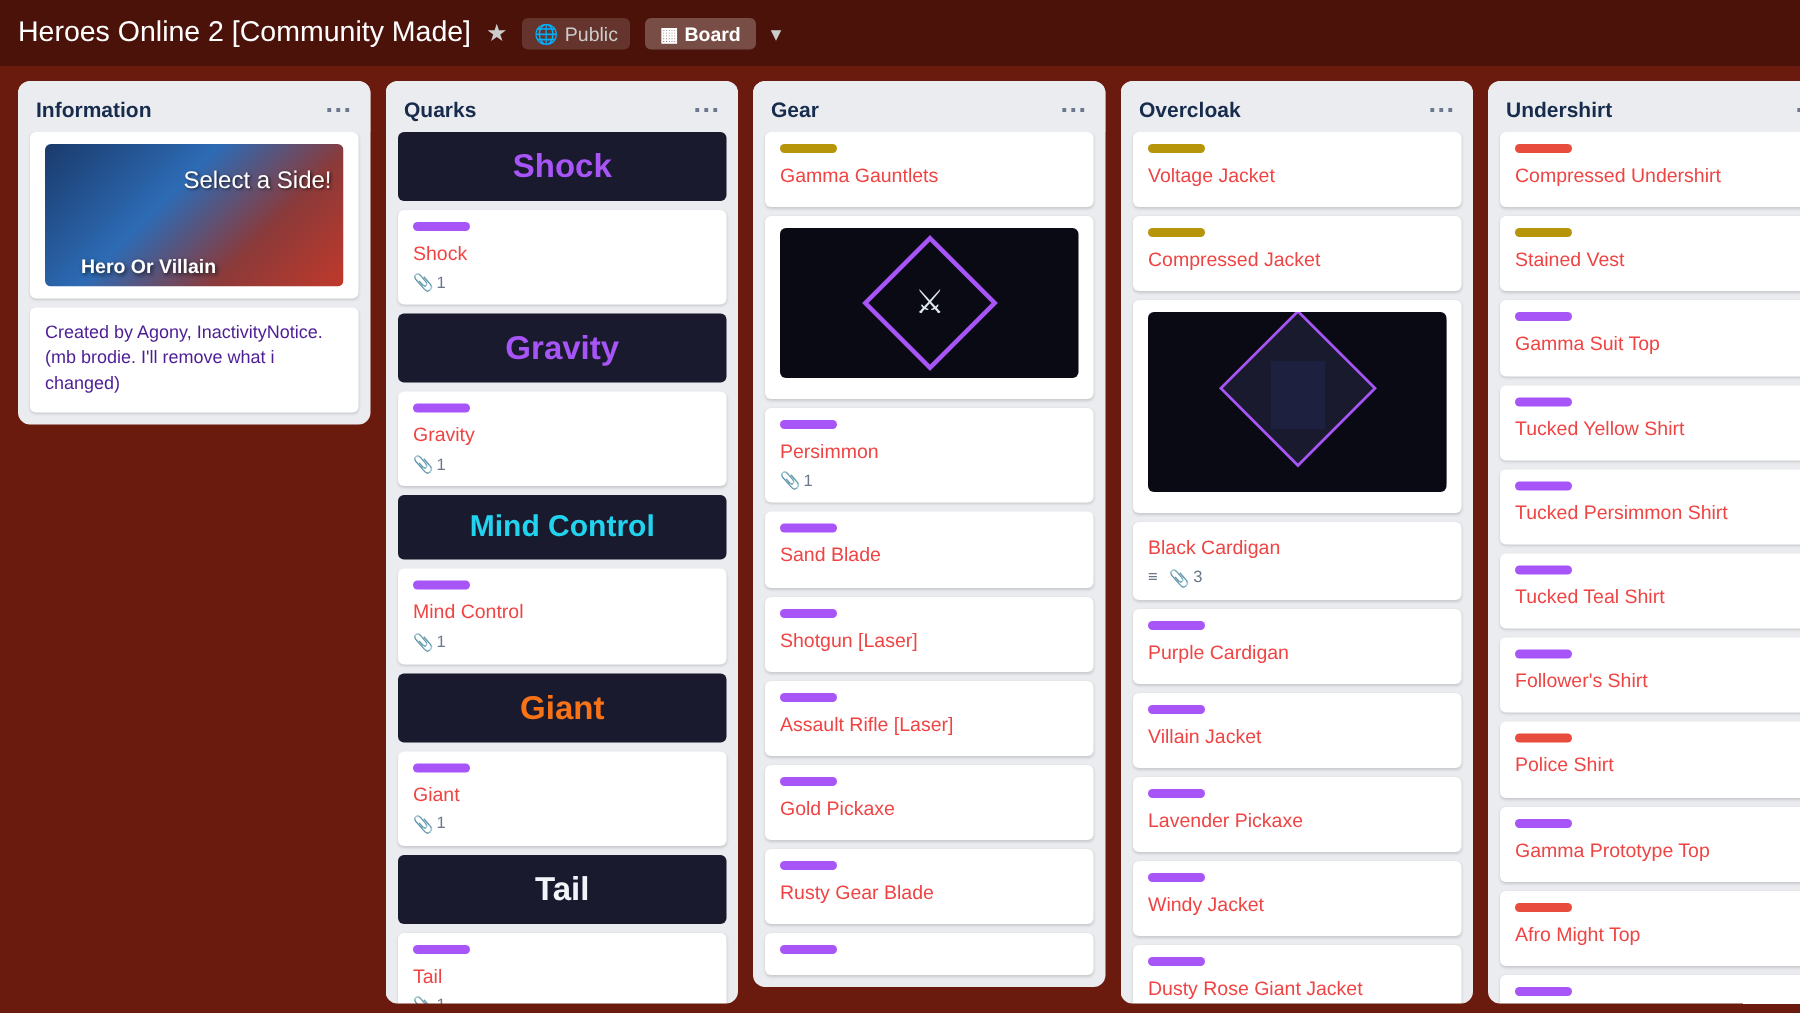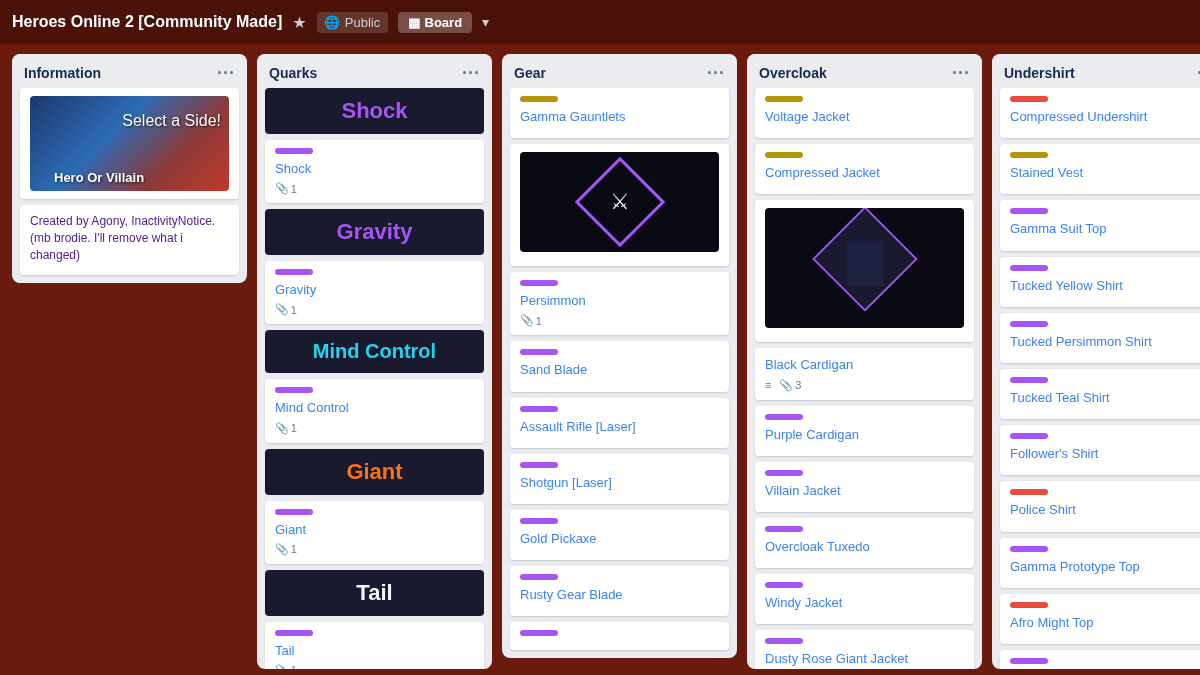--- a/index.html
+++ b/index.html
@@ -14,22 +14,22 @@
     .header {
       background: rgba(0,0,0,0.3);
       display: flex;
       align-items: center;
       padding: 0 12px;
       height: 44px;
       gap: 10px;
     }
     .header-title {
       color: #fff;
-      font-weight: 700;
-      font-size: 16px;
+      font-weight: 400;
+      font-size: 19px;
       text-align: center;
     }
     .header-star {
       color: #ccc;
       font-size: 16px;
       cursor: pointer;
     }
     .header-visibility {
       display: flex;
       align-items: center;
@@ -112,21 +112,21 @@
       cursor: pointer;
     }
     .card-label-bar {
       height: 6px;
       border-radius: 3px;
       width: 38px;
       margin-bottom: 6px;
     }
     .card-title {
       font-size: 13px;
-      color: #3b82f6;
+      color: #ef4444;
       line-height: 1.4;
       margin-bottom: 4px;
     }
     .card-meta {
       display: flex;
       align-items: center;
       gap: 8px;
       margin-top: 4px;
       font-size: 11px;
       color: #6b778c;
@@ -352,25 +352,25 @@
           <div class="card-meta">
             <span class="card-meta-item"><span>📎</span> 1</span>
           </div>
         </div>
         <div class="card">
           <div class="card-label-bar" style="background-color: rgb(168, 85, 247);"></div>
           <div class="card-title">Sand Blade</div>
         </div>
         <div class="card">
           <div class="card-label-bar" style="background-color: rgb(168, 85, 247);"></div>
+          <div class="card-title">Shotgun [Laser]</div>
+        </div>
+        <div class="card">
+          <div class="card-label-bar" style="background-color: rgb(168, 85, 247);"></div>
           <div class="card-title">Assault Rifle [Laser]</div>
-        </div>
-        <div class="card">
-          <div class="card-label-bar" style="background-color: rgb(168, 85, 247);"></div>
-          <div class="card-title">Shotgun [Laser]</div>
         </div>
         <div class="card">
           <div class="card-label-bar" style="background-color: rgb(168, 85, 247);"></div>
           <div class="card-title">Gold Pickaxe</div>
         </div>
         <div class="card">
           <div class="card-label-bar" style="background-color: rgb(168, 85, 247);"></div>
           <div class="card-title">Rusty Gear Blade</div>
         </div>
         <div class="card">
@@ -411,21 +411,21 @@
         <div class="card">
           <div class="card-label-bar" style="background-color: rgb(168, 85, 247);"></div>
           <div class="card-title">Purple Cardigan</div>
         </div>
         <div class="card">
           <div class="card-label-bar" style="background-color: rgb(168, 85, 247);"></div>
           <div class="card-title">Villain Jacket</div>
         </div>
         <div class="card">
           <div class="card-label-bar" style="background-color: rgb(168, 85, 247);"></div>
-          <div class="card-title">Overcloak Tuxedo</div>
+          <div class="card-title">Lavender Pickaxe</div>
         </div>
         <div class="card">
           <div class="card-label-bar" style="background-color: rgb(168, 85, 247);"></div>
           <div class="card-title">Windy Jacket</div>
         </div>
         <div class="card">
           <div class="card-label-bar" style="background-color: rgb(168, 85, 247);"></div>
           <div class="card-title">Dusty Rose Giant Jacket</div>
         </div>
       </div>

